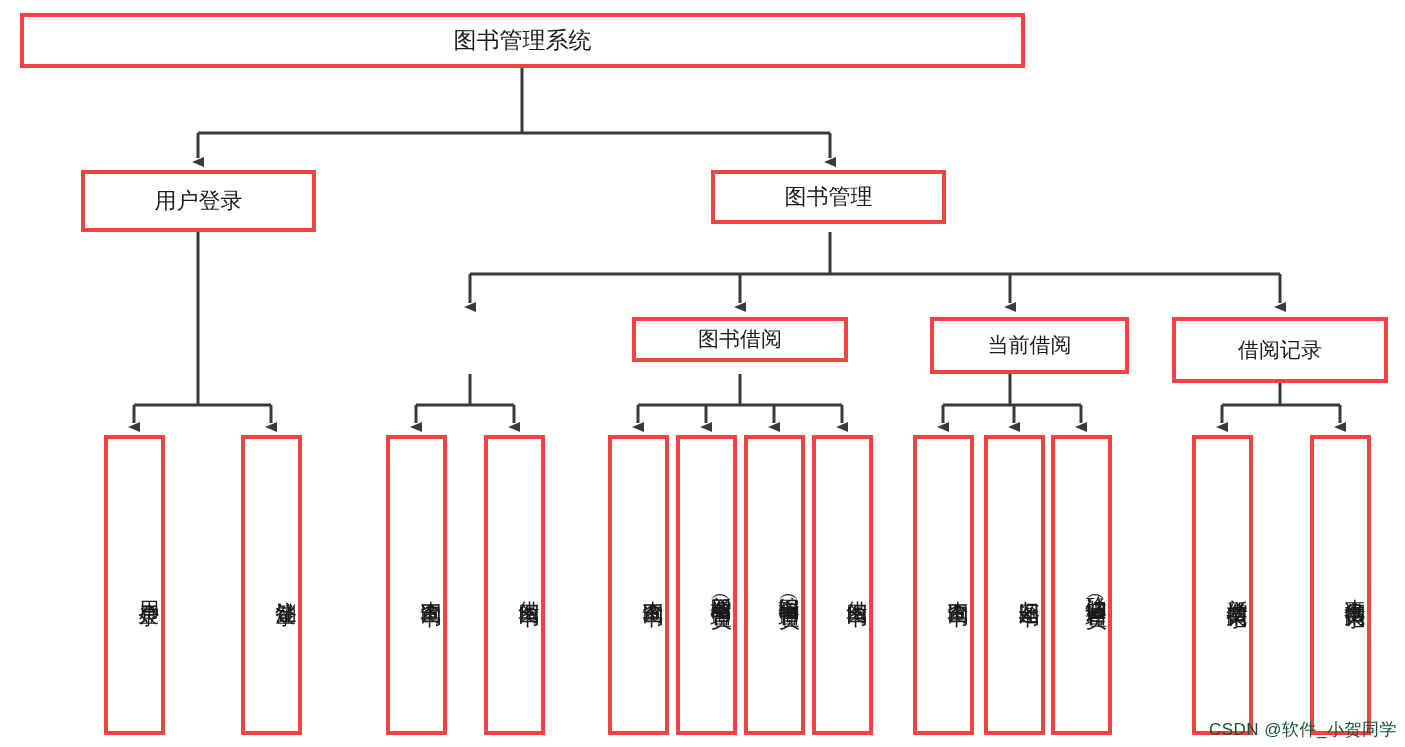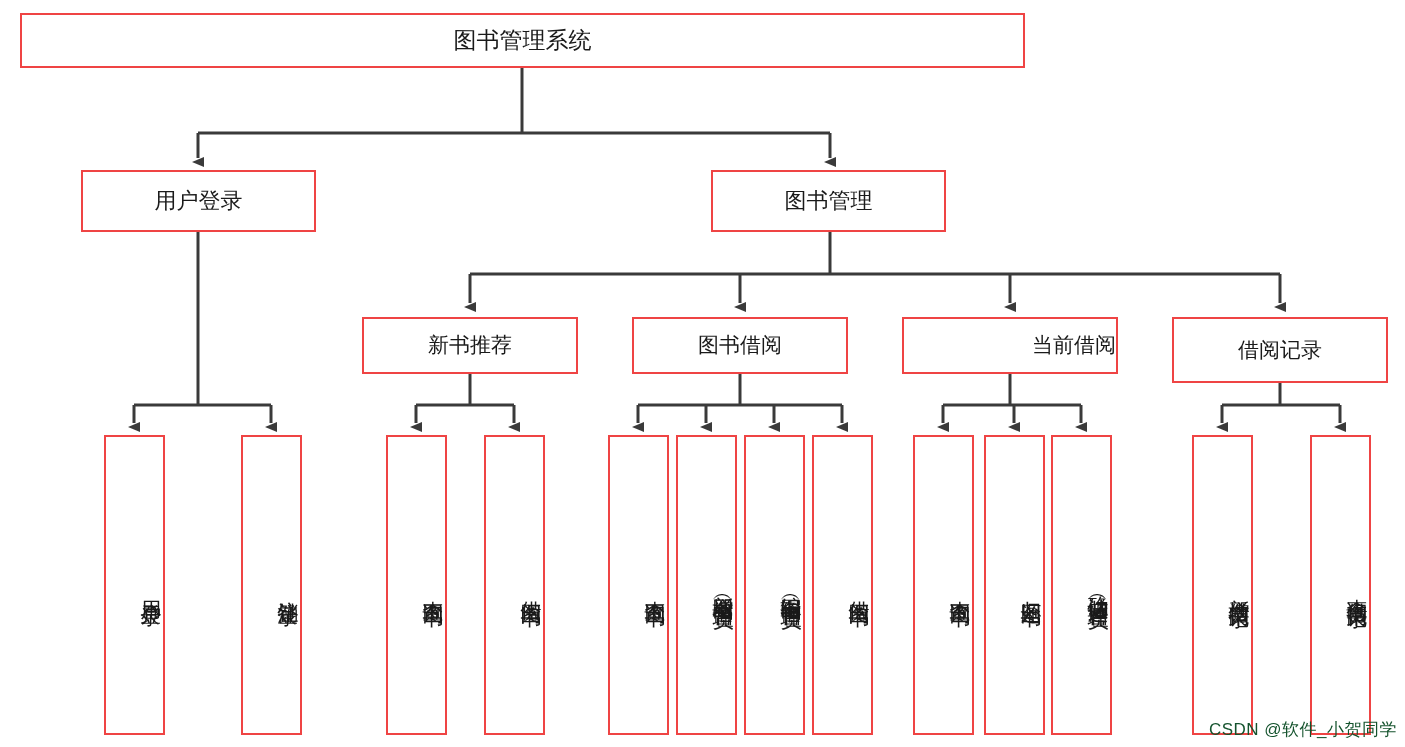--- a/index.html
+++ b/index.html
@@ -13,21 +13,21 @@
   #canvas {
     position: relative;
     width: 1405px;
     height: 747px;
     background: #ffffff;
     overflow: hidden;
   }
   .node {
     position: absolute;
     box-sizing: border-box;
-    border: 2px solid #ef4444;
+    border: 4px solid #ef4444;
     background: #ffffff;
     display: flex;
     align-items: center;
     justify-content: center;
     color: #1a1a1a;
     line-height: 1.15;
   }
   .node.root {
     font-size: 23px;
   }
@@ -125,31 +125,28 @@
     </g>
   </svg>
 
   <div class="node root" style="left:20px; top:13px; width:1005px; height:55px;">
     <span>图书管理系统</span>
   </div>
 
   <div class="node l2" style="left:81px; top:170px; width:235px; height:62px;">
     <span>用户登录</span>
   </div>
-  <div class="node l2" style="left:711px; top:170px; width:235px; height:62px;">
+  <div class="node l2" style="left:711px; top:170px; width:235px; height:54px;">
     <span>图书管理</span>
   </div>
 
-  <div class="node l3" style="left:362px; top:317px; width:216px; height:57px;">
-    <span>新书推荐</span>
-  </div>
-  <div class="node l3" style="left:632px; top:317px; width:216px; height:57px;text-align:center;">
+  <div class="node l3" style="left:632px; top:317px; width:216px; height:45px;text-align:center;">
     <span>图书借阅</span>
   </div>
-  <div class="node l3" style="left:902px; top:317px; width:216px; height:57px;justify-content:flex-end;">
+  <div class="node l3" style="left:930px; top:317px; width:199px; height:57px;">
     <span>当前借阅</span>
   </div>
   <div class="node l3" style="left:1172px; top:317px; width:216px; height:66px;">
     <span>借阅记录</span>
   </div>
 
   <div class="node leaf" style="left:104px; top:435px; width:61px; height:300px;">
     <span class="vtext">用户登录</span>
   </div>
   <div class="node leaf" style="left:241px; top:435px; width:61px; height:300px;">

